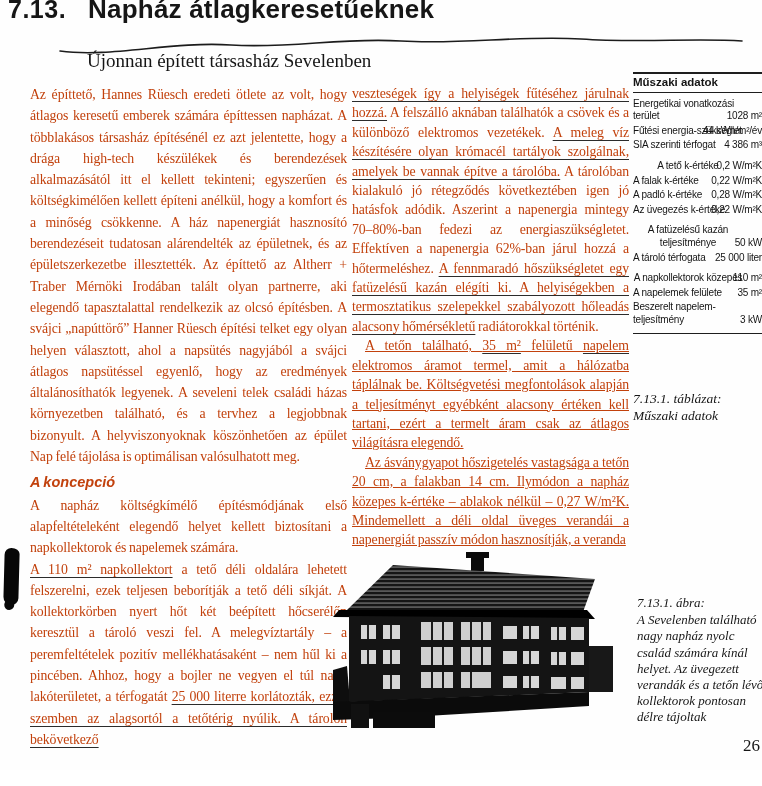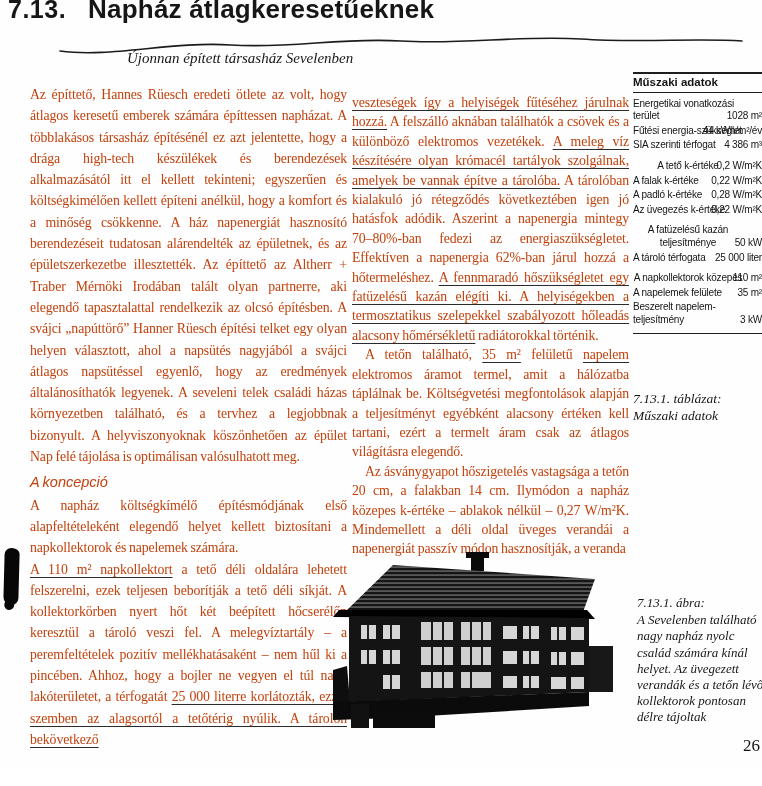--- a/index.html
+++ b/index.html
@@ -16,38 +16,38 @@
     font-family:"Liberation Sans", sans-serif; font-weight:bold;
     font-size:25px; letter-spacing:0.5px;
   }
   .title {
     margin:0; font-family:"Liberation Sans", sans-serif; font-weight:bold;
     font-size:26px; letter-spacing:0.2px;
   }
   .squiggle { position:absolute; left:56px; top:32px; }
   .subtitle {
     position:absolute; left:87px; top:50px;
-    font-style:italic; font-size:15px; white-space:nowrap;margin-left:40px;
+    font-size:19px; white-space:nowrap;
   }
 
   
   .col {
     position:absolute; text-align:justify; color:#c2410c;
     font-size:13.8px; letter-spacing:-0.1px; word-spacing:-0.6px;
     hyphens:auto; -webkit-hyphens:auto;
   }
   .col-left  { left:30px;  top:84px; width:317px; line-height:21.3px; }
-  .col-right { left:352px; top:93px; width:277px; line-height:19.4px; }
+  .col-right { left:352px; top:84px; width:277px; line-height:19.4px; }
   .para { margin:0; }
   .subhead {
     margin:5px 0 1px 0; font-family:"Liberation Sans", sans-serif;
-    font-weight:normal; font-style:italic; font-size:14.5px; text-align:left;
+    font-weight:bold; font-style:italic; font-size:14.5px; text-align:left;
     letter-spacing:0;
   }
-  .indent { text-indent:13px; }
+  .indent { text-indent:13px;text-decoration:underline; }
   .u {
     text-decoration:underline; text-decoration-thickness:1.1px;
     text-underline-offset:2.5px; text-decoration-color:#2b2b2b;
   }
 
   
   .sidebar {
     position:absolute; left:633px; top:72px; width:129px;
     font-family:"Liberation Sans", sans-serif; font-size:10px;
     letter-spacing:-0.2px; line-height:12.6px; color:#141414;

